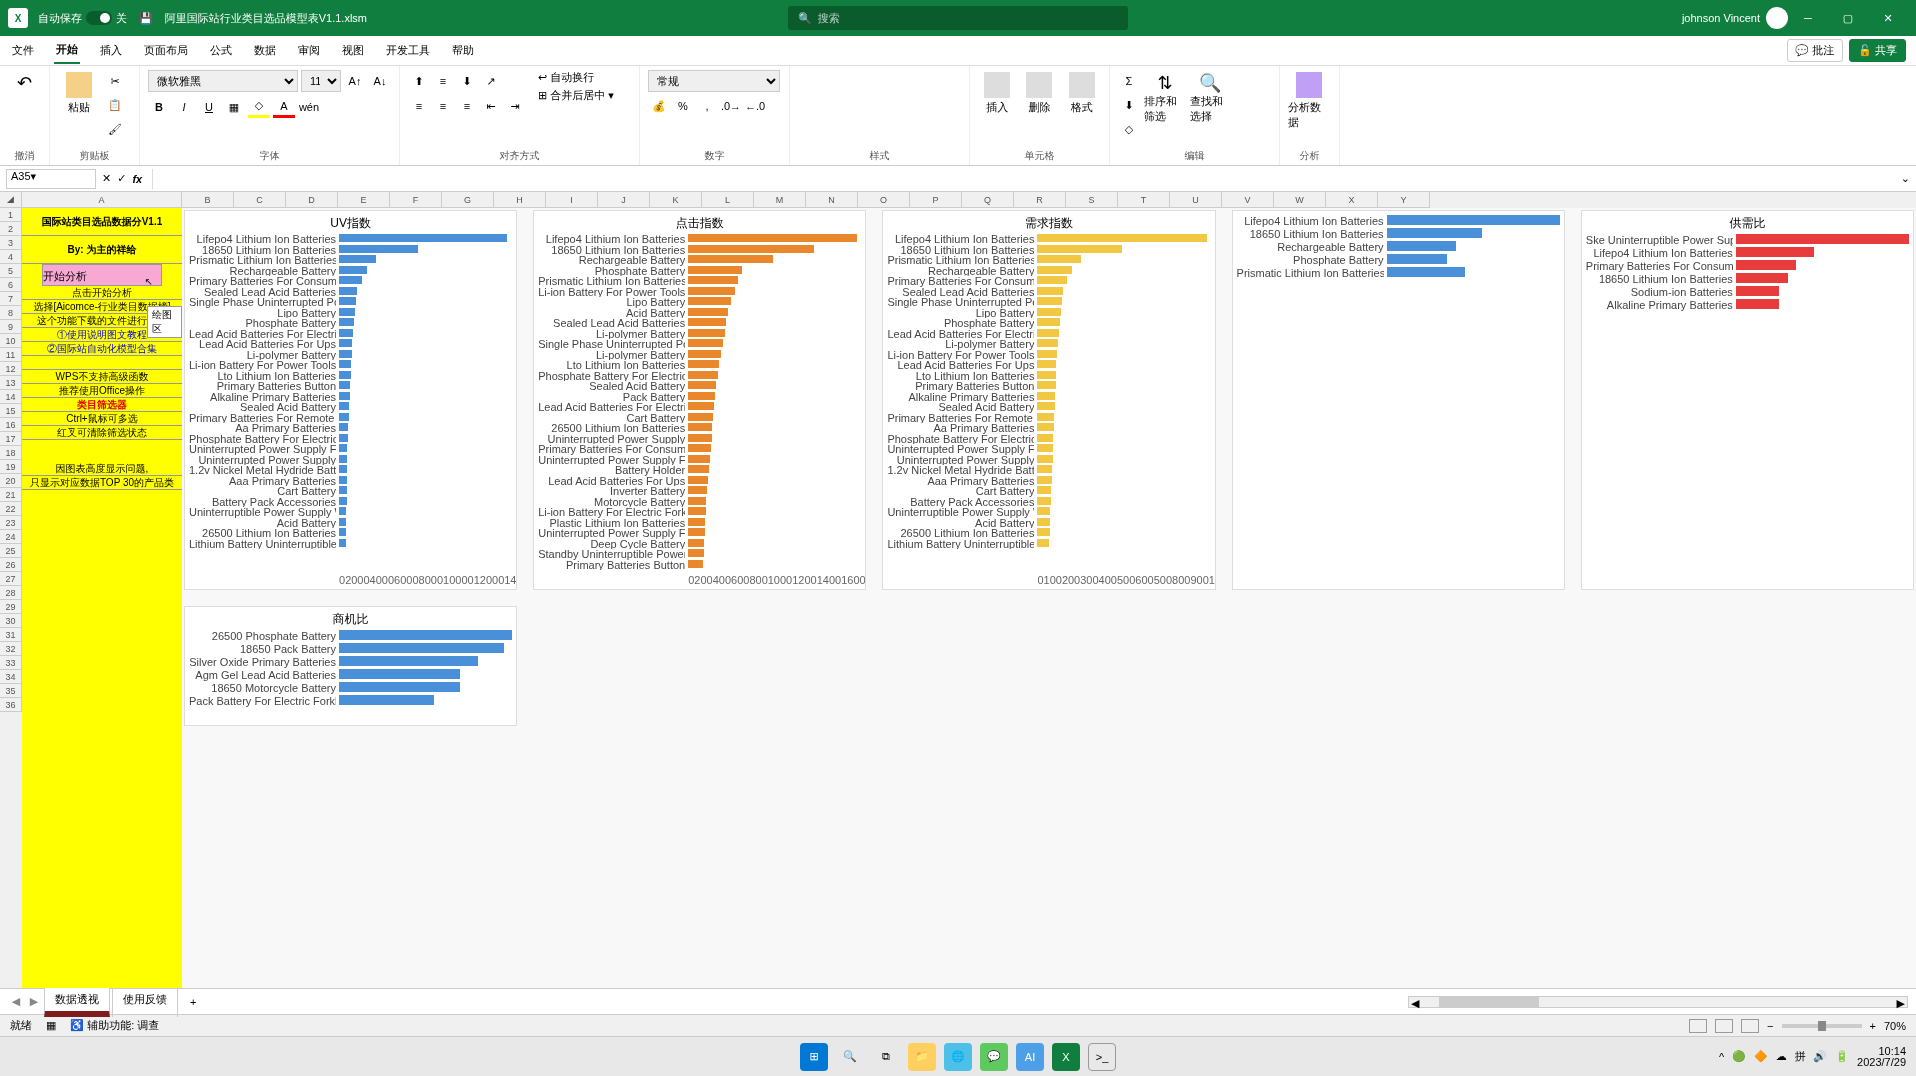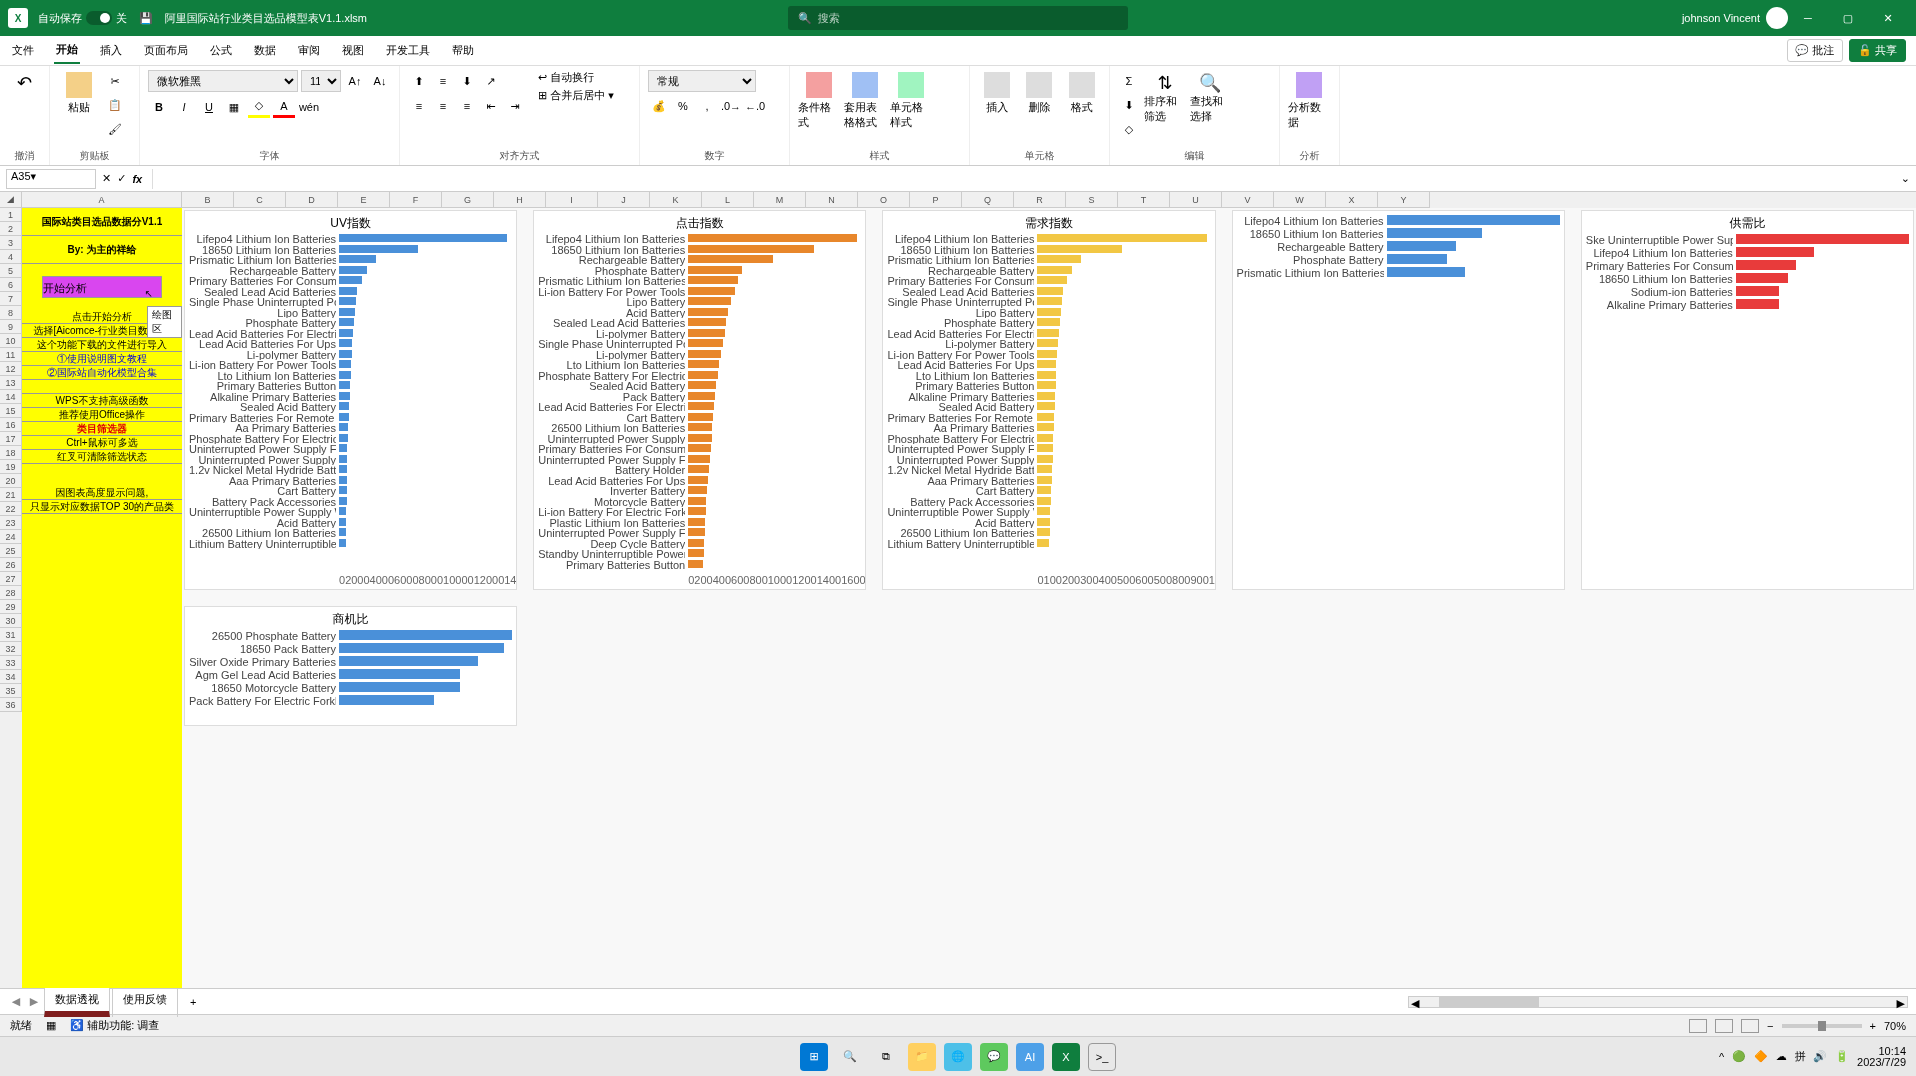--- a/index.html
+++ b/index.html
@@ -40,21 +40,21 @@
 .col-headers .ch{border-right:1px solid #ccc;border-bottom:1px solid #ccc;font-size:9px;text-align:center;line-height:16px;color:#555}
 .content{display:flex;height:calc(100% - 16px)}
 .sidebar-col{width:160px;background:#ffff00}
 .sidebar-col .cell{height:14px;border-bottom:1px solid #999;font-size:10px;text-align:center;line-height:14px;overflow:hidden;white-space:nowrap}
 .sidebar-col .red{color:#d00;font-weight:bold}
 .sidebar-col .blue{color:#00d}
 .sidebar-col .title{font-weight:bold;background:#ffff00;height:28px;line-height:28px}
 .sidebar-col .filter-box{background:#fff;margin:2px;border:1px solid #999;padding:2px}
 .sidebar-col .filter-box .fh{display:flex;justify-content:space-between;padding:2px;font-size:10px}
 .sidebar-col .filter-box .fi{background:#d0e0f0;margin:1px;padding:1px 3px;font-size:10px;border:1px solid #aaa}
-.sidebar-col .btn-analyze{background:#d946ef;border:1px solid #999;margin:12px 20px;height:22px;line-height:22px;position:relative}
+.sidebar-col .btn-analyze{background:#f9a8d4;border:1px solid #999;margin:0 20px;height:22px;line-height:22px;position:relative}
 .sidebar-col .cursor{position:absolute;right:8px;top:6px;font-size:10px}
 .tooltip{position:absolute;left:125px;top:98px;background:#fff;border:1px solid #999;padding:1px 4px;font-size:10px;z-index:10}
 .charts{flex:1;display:grid;grid-template-columns:1fr 1fr 1fr 1fr 1fr;grid-template-rows:380px 120px;gap:16px;padding:2px;background:#f8f8f8}
 .chart{background:#fff;border:1px solid #ddd;padding:4px;position:relative;overflow:hidden}
 .chart-title{text-align:center;font-size:12px;margin-bottom:2px}
 .chart-body{display:flex;height:calc(100% - 30px)}
 .chart-labels{width:150px;font-size:8px;text-align:right;padding-right:3px}
 .chart-labels div{height:10.5px;line-height:10.5px;white-space:nowrap;overflow:hidden;color:#444}
 .chart-bars{flex:1;position:relative}
 .chart-bars .bar{height:8px;margin-bottom:2.5px}
@@ -188,46 +188,32 @@
       </div>
       <div style="display:flex;flex-direction:column;gap:3px;margin-left:8px">
         <div>↩ <span>自动换行</span></div>
         <div>⊞ <span>合并后居中</span> ▾</div>
       </div>
     </div>
     <div class="group-label">对齐方式</div>
   </div>
   <div class="group" style="width:150px">
     <div class="group-content" style="flex-direction:column;gap:3px">
-      <select style="width:108px"><option>常规</option></select>
+      <select style="width:132px"><option>常规</option></select>
       <div style="display:flex;gap:2px">
         <div class="small-btn">💰</div>
         <div class="small-btn">%</div>
         <div class="small-btn">,</div>
         <div class="small-btn">.0→</div>
         <div class="small-btn">←.0</div>
       </div>
     </div>
     <div class="group-label">数字</div>
   </div>
   <div class="group" style="width:180px">
-    <div class="group-content">
-      <div class="big-btn">
-          <div class="big-icon" style="background:#f4a0a0"></div>
-          <span>条件格式</span>
-        </div>
-      <div class="big-btn">
-          <div class="big-icon" style="background:#a0c0f4"></div>
-          <span>套用表格格式</span>
-        </div>
-      <div class="big-btn">
-          <div class="big-icon" style="background:#a0f4c0"></div>
-          <span>单元格样式</span>
-        </div>
-    </div>
     <div class="group-label">样式</div>
   </div>
   <div class="group" style="width:140px">
     <div class="group-content">
       <div class="big-btn">
           <div class="big-icon"></div>
           <span>插入</span>
         </div>
       <div class="big-btn">
           <div class="big-icon"></div>

